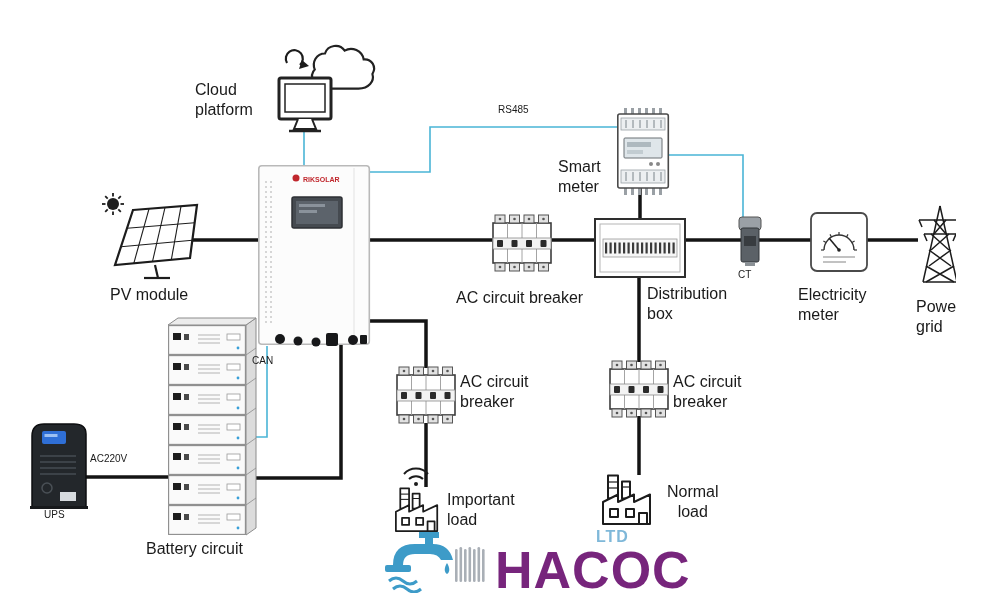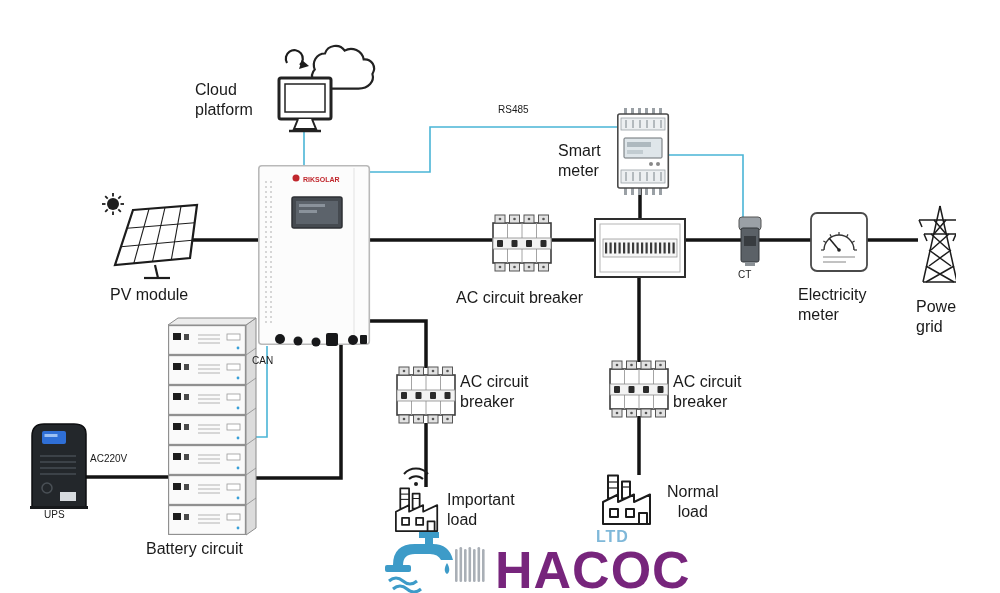--- a/index.html
+++ b/index.html
@@ -332,25 +332,27 @@
         <rect x="13.5" y="2" width="2.6" height="35" rx="1.3"></rect>
       <rect x="18" y="4" width="2.6" height="33" rx="1.3"></rect>
         <rect x="22.5" y="2" width="2.6" height="35" rx="1.3"></rect>
       <rect x="27" y="4" width="2.6" height="33" rx="1.3"></rect>
     </g>
   </svg>
 
   <div class="lbl" style="left:195px; top:80px;">Cloud
 platform</div>
   <div class="lbl small" style="left:498px; top:104px;">RS485</div>
-  <div class="lbl" style="left:558px; top:141px;">Smart
+  <div class="lbl" style="left:558px; top:157px;">Smart
 meter</div>
   <div class="lbl" style="left:110px; top:285px;">PV module</div>
   <div class="lbl small" style="left:252px; top:355px;">CAN</div>
   <div class="lbl" style="left:456px; top:288px;">AC circuit breaker</div>
+  <div class="lbl" style="left:647px; top:284px;">Distribution
+box</div>
   <div class="lbl small" style="left:738px; top:269px;">CT</div>
   <div class="lbl" style="left:798px; top:285px;">Electricity
 meter</div>
   <div class="lbl" style="left:916px; top:285px;margin-top:12px;">Power
 grid</div>
   <div class="lbl" style="left:146px; top:539px;">Battery circuit</div>
   <div class="lbl small" style="left:44px; top:509px;">UPS</div>
   <div class="lbl small" style="left:90px; top:453px;">AC220V</div>
   <div class="lbl" style="left:460px; top:372px;">AC circuit
 breaker</div>

